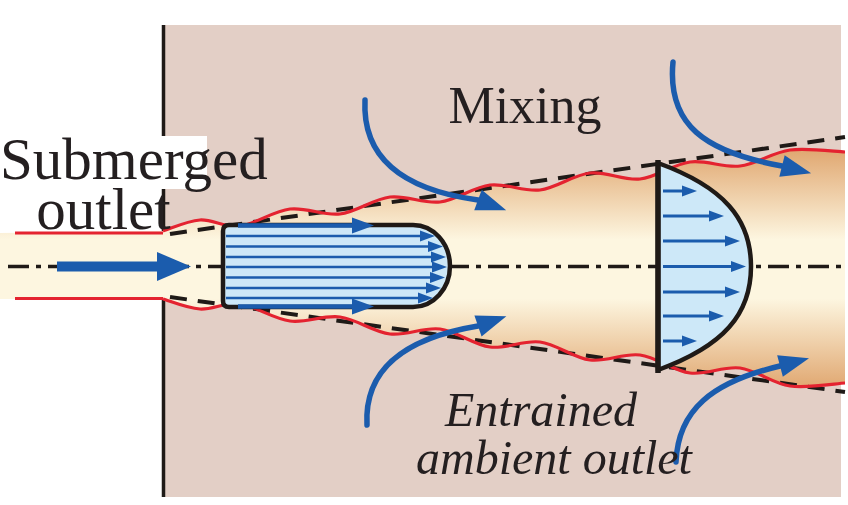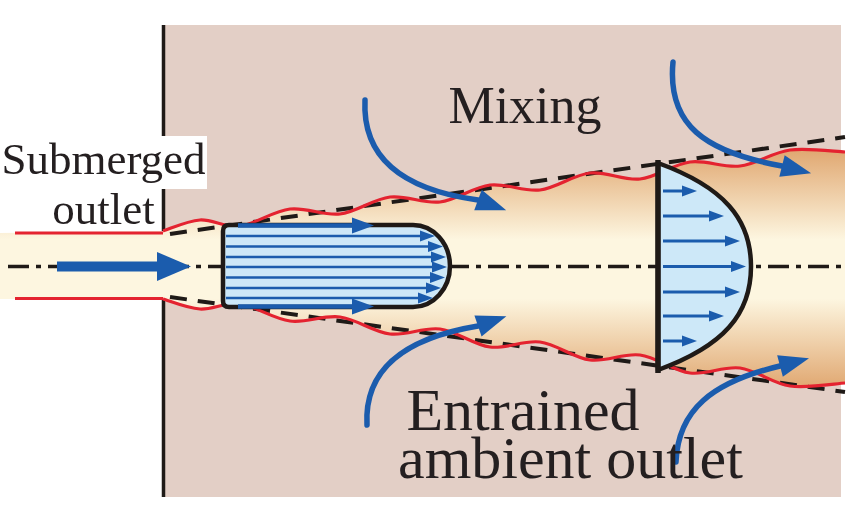--- a/index.html
+++ b/index.html
@@ -6,23 +6,23 @@
   .stage {
     position:relative; width:848px; height:505px; background:#ffffff;
     font-family:"Liberation Serif", serif; overflow:hidden;
   }
   .stage svg { position:absolute; left:0; top:0; }
   .lbl {
     position:absolute; color:#241f20; text-align:center;
     font-family:"Liberation Serif", serif; white-space:nowrap;
   }
   .lbl span { display:block; }
-  #label-submerged { left:0px;  top:134px; width:207px; font-size:45px; line-height:50px; }
+  #label-submerged { left:0px;  top:134px; width:207px; font-size:59px; line-height:50px; }
   #label-mixing    { left:425px; top:84px;  width:200px; font-size:52px; line-height:44px; }
-  #label-entrained { left:398px; top:386px; width:250px; font-size:60px; line-height:48px; }
+  #label-entrained { left:416px; top:386px; width:250px; font-size:48px; line-height:48px;font-style:italic; }
 
   
   .red-line   { stroke:#e42330; stroke-width:3.2; fill:none; }
   .dash-line  { stroke:#1f1a17; stroke-width:4;   fill:none; stroke-dasharray:17 11; }
   .black-wall { stroke:#1f1a17; stroke-width:3.5; }
   .centerline { stroke:#1f1a17; stroke-width:3.5; fill:none; stroke-dasharray:21 7 5 7; }
   .profile    { fill:#cde8f8; stroke:#1f1a17; stroke-width:4.5; stroke-linejoin:round; }
   .blue       { fill:#1b5cad; }
   .blue-curve { stroke:#1b5cad; stroke-width:5.5; fill:none; stroke-linecap:round; }
 </style>

